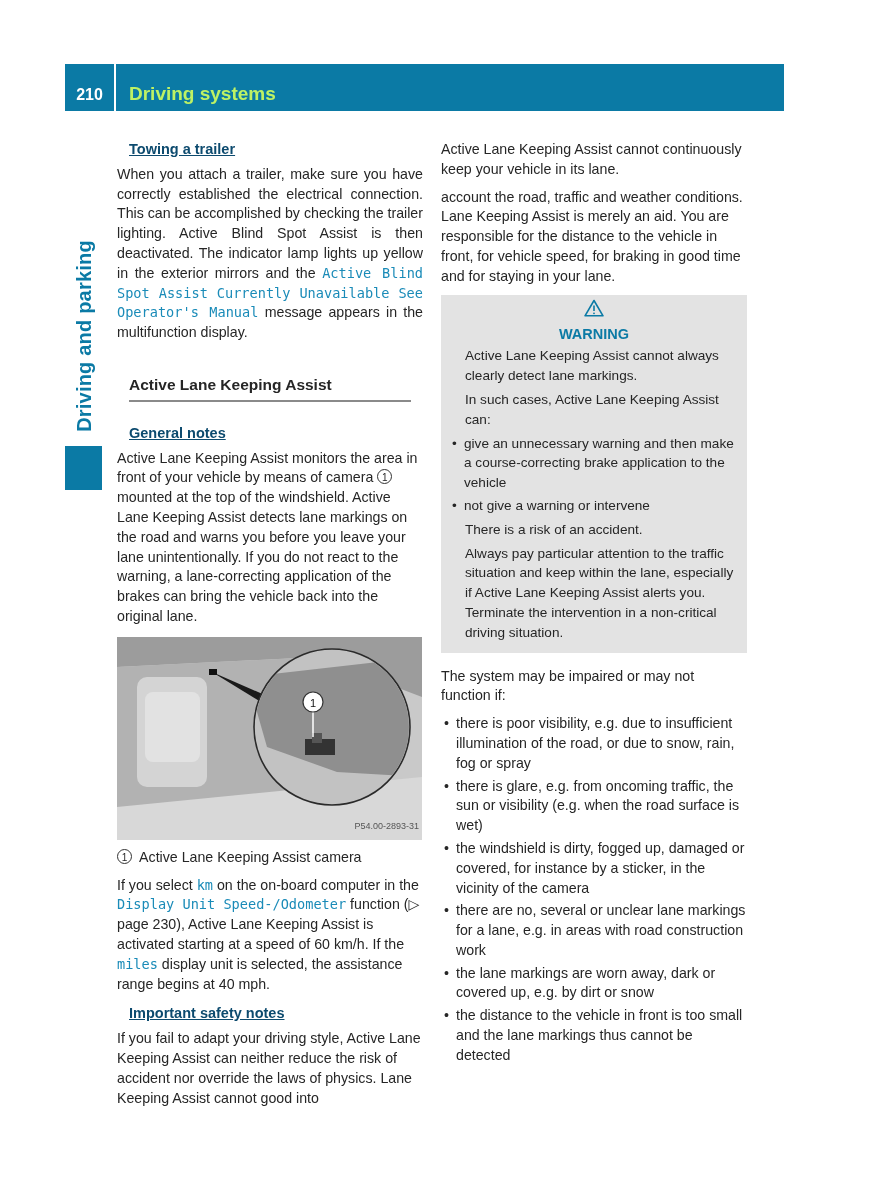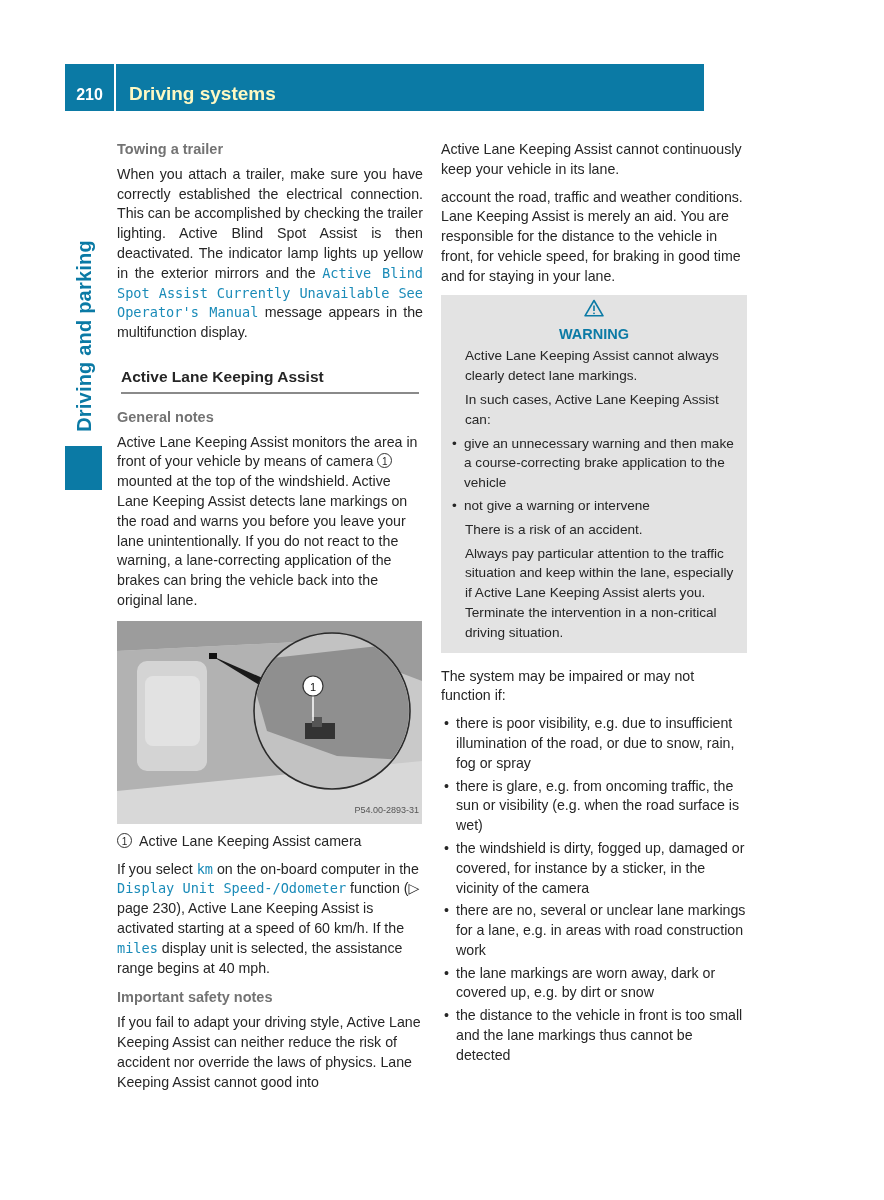--- a/index.html
+++ b/index.html
@@ -1,30 +1,30 @@
 <!DOCTYPE html>
 <html><head>
 <meta charset="utf-8">
 <style>
   html, body { margin:0; padding:0; background:#ffffff; }
   body { width:884px; height:1200px; position:relative; overflow:hidden;
          font-family:"Liberation Sans", "DejaVu Sans", sans-serif; color:#262626; }
-  .header { position:absolute; left:65px; top:64px; width:639px; height:47px; background:#0b7aa5; }
+  .header { position:absolute; left:65px; top:64px; width:719px; height:47px; background:#0b7aa5; }
   .pagenum { position:absolute; left:0; top:0; width:51px; height:47px; border-right:2px solid #ffffff;
              color:#fff; font-weight:bold; font-size:16px; line-height:62px; text-align:center; box-sizing:border-box; }
-  .htitle { position:absolute; left:64px; top:0; height:47px; line-height:60px; color:#fef9c3; font-weight:bold; font-size:19px; }
+  .htitle { position:absolute; left:64px; top:0; height:47px; line-height:60px; color:#bef264; font-weight:bold; font-size:19px; }
   .sidetab { position:absolute; left:65px; top:225px; width:37px; height:222px; }
   .sidetab span { position:absolute; left:50%; top:50%; transform:translate(-50%,-50%) rotate(-90deg);
                   white-space:nowrap; color:#0b7aa5; font-weight:bold; font-size:20px; letter-spacing:0.2px; }
   .sideblock { position:absolute; left:65px; top:446px; width:37px; height:44px; background:#0b7aa5; }
   .col { position:absolute; top:140px; width:306px; font-size:14.2px; line-height:19.8px; }
   .col-left { left:117px; }
   .col-right { left:441px; }
-  h3 { font-size:14.5px; margin:0 0 5px 0; font-weight:bold; color:#737373; }
-  h2 { font-size:15.5px; margin:4px; padding-bottom:5px; font-weight:bold; border-bottom:2px solid #8a8a8a; }
+  h3 { font-size:14.5px; margin:0 0 5px 12px; font-weight:bold; color:#0c4a6e;text-decoration:underline; }
+  h2 { font-size:15.5px; margin:12px; padding-bottom:5px; font-weight:bold; border-bottom:2px solid #8a8a8a; }
   p { margin:0 0 8px 0; }
   .mono { font-family:"DejaVu Sans Mono", "Liberation Mono", monospace; color:#1a8bb8; font-size:13.6px; }
   .circ { display:inline-block; width:15px; height:15px; border:1px solid #333; border-radius:50%;
           font-size:10px; line-height:15px; text-align:center; vertical-align:1px; box-sizing:border-box; }
   .figure { position:relative; width:305px; height:203px; background:#bcbcbc; margin:10px 0 8px 0; overflow:hidden; }
   .figcode { position:absolute; right:3px; bottom:3px; font-size:9px; color:#555; }
   .warn { background:#e3e3e3; padding:4px 8px 6px 8px; margin:6px 0 14px 0; width:306px; box-sizing:border-box; font-size:13.6px; line-height:19.8px; }
   .warn-title { color:#0b7aa5; font-weight:bold; font-size:14.5px; display:flex; align-items:center; gap:8px; margin-bottom:2px;flex-direction:column; }
   .warn p { margin:0 0 4px 16px; }
   ul { list-style:none; margin:0 0 4px 0; padding:0; }

